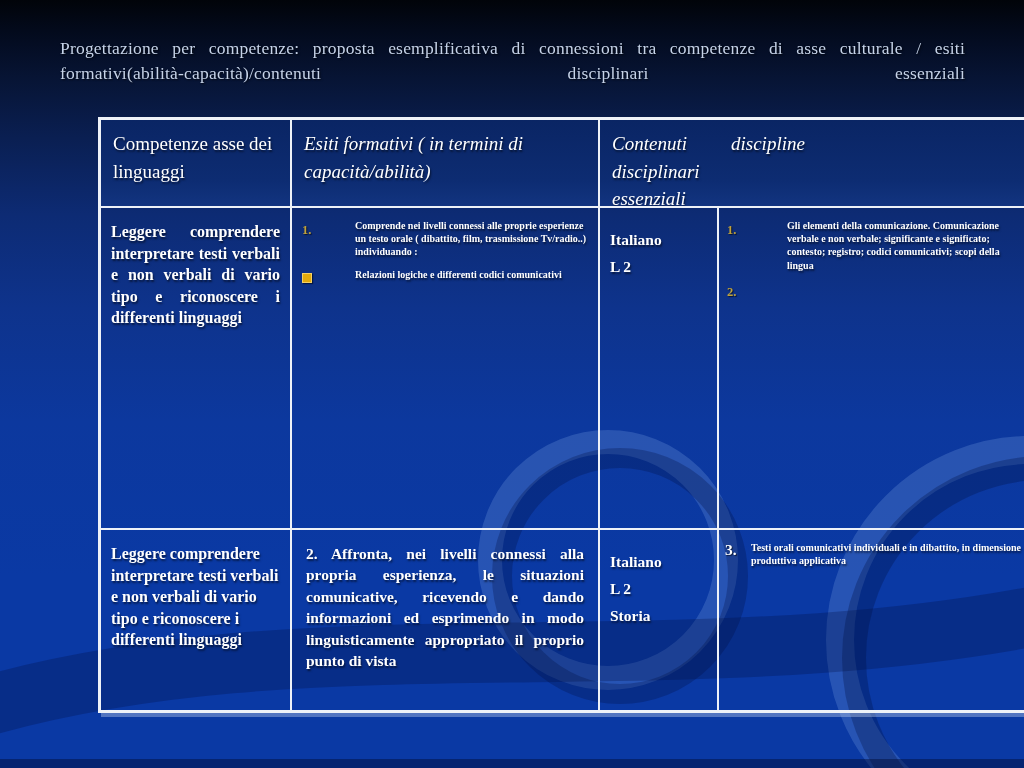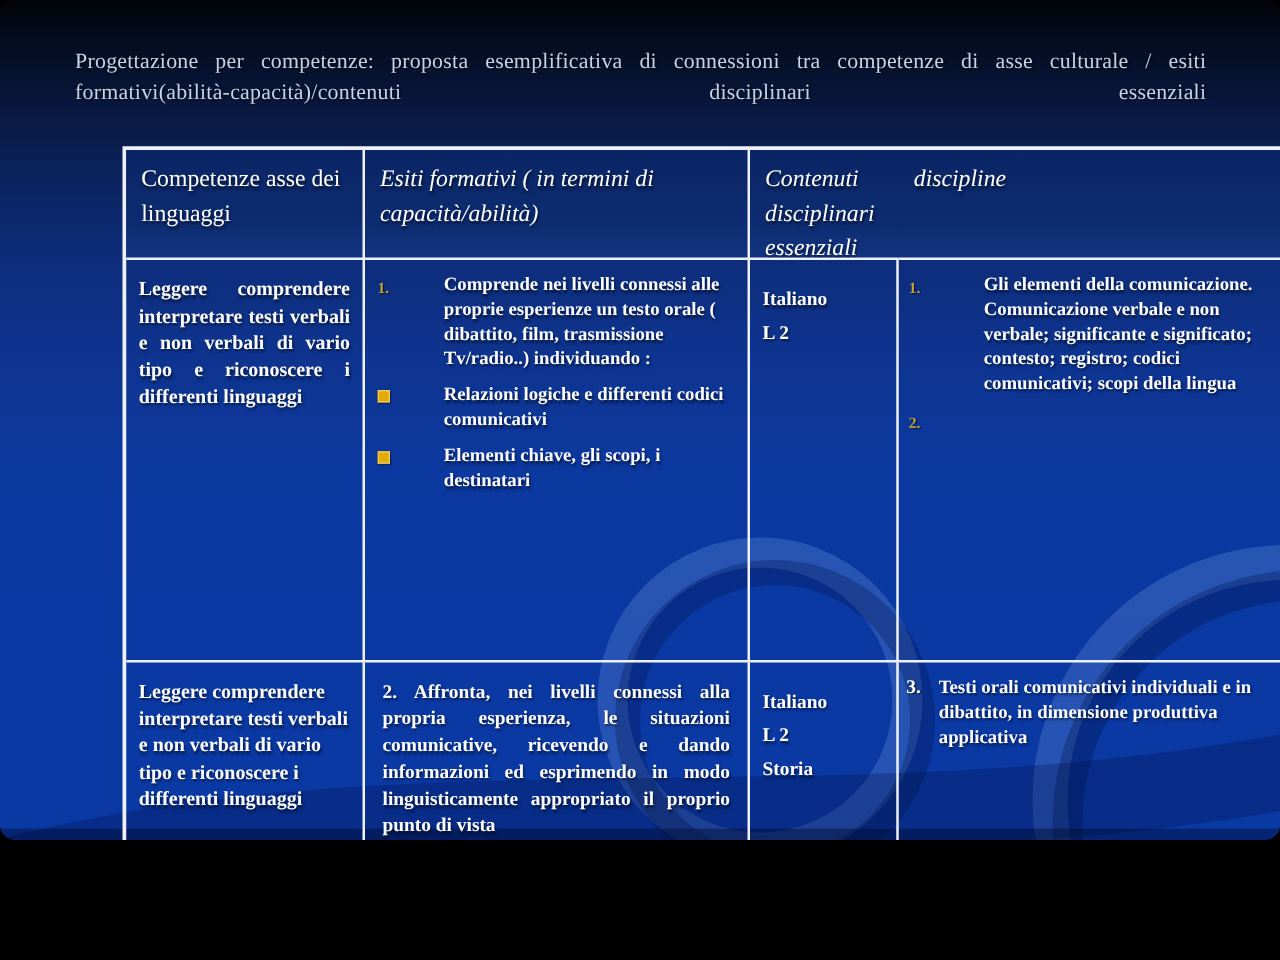--- a/index.html
+++ b/index.html
@@ -1,24 +1,23 @@
 <!DOCTYPE html>
 <html><head>
 <meta charset="utf-8">
 <style>
   html,body{margin:0;padding:0;background:#000;}
   .slide{
     position:relative;
-    width:1024px;height:672px;
+    width:1024px;height:768px;
     overflow:hidden;
     font-family:"Liberation Serif","DejaVu Serif",serif;
     background:linear-gradient(180deg,
       #010409 0%, #030a1c 4%, #071434 10%, #0a1f52 18%,
       #0d2b74 28%, #0e338c 40%, #0c389e 55%, #0a39a4 75%, #0a39a4 100%);
-    border-radius:12px;
   }
   .bg-decor{position:absolute;inset:0;z-index:0;pointer-events:none;}
   .bottom-strip{position:absolute;left:0;right:0;bottom:0;height:9px;
     background:rgba(2,12,50,0.45);z-index:0;}
 
   .title{
     position:absolute;left:60px;top:36px;width:905px;z-index:1;
     color:#c6d3e8;font-size:17.5px;line-height:1.42;
     text-align:justify;text-align-last:justify;
     text-shadow:1px 1px 2px rgba(0,0,0,0.7);
@@ -56,21 +55,21 @@
     text-align:justify;}
   .cell-competenze2{padding:13px 10px;font-size:16px;line-height:1.35;
     text-align:left;}
 
   .list-cell{padding:11px 6px;display:flex;flex-direction:column;gap:9px;}
   .li{display:flex;align-items:flex-start;}
   .li .marker{
     flex:0 0 auto;color:#bfa13a;font-size:12.5px;font-weight:700;
     padding-top:4px;text-shadow:1px 1px 1px rgba(0,0,0,0.6);
   }
-  .li .litext{font-size:15px;line-height:1.32;}
+  .li .litext{font-size:10px;line-height:1.32;}
   .esiti .marker{width:57px;padding-left:4px;box-sizing:border-box;}
   .contenuti .marker{width:62px;padding-left:2px;box-sizing:border-box;}
   .li.bullet .sq{
     flex:0 0 auto;width:10px;height:10px;margin:5px 0 0 4px;
     background:#e3aa0c;box-shadow:inset 0 0 0 1px rgba(255,230,150,0.65),1px 1px 1px rgba(0,0,0,0.5);
   }
   .li.bullet .litext{margin-left:43px;}
   .contenuti3 .marker{width:26px;color:#ffffff;font-size:15.5px;padding-top:0;}
   .contenuti3 .litext{text-align:left;}
 
@@ -115,24 +114,20 @@
 
     <div class="cell bcell list-cell esiti">
       <div class="li">
         <span class="marker">1.</span>
         <span class="litext">Comprende nei livelli connessi alle proprie esperienze un testo orale ( dibattito, film, trasmissione Tv/radio..) individuando :</span>
       </div>
       <div class="li bullet">
         <span class="sq"></span>
         <span class="litext">Relazioni logiche e differenti codici comunicativi</span>
       </div>
-      <div class="li bullet">
-        <span class="sq"></span>
-        <span class="litext">Elementi chiave, gli scopi, i destinatari</span>
-      </div>
     </div>
 
     <div class="cell bcell cell-discipline">
       <div class="dline">Italiano</div>
       <div class="dline">L 2</div>
     </div>
 
     <div class="cell bcell list-cell contenuti last-col">
       <div class="li">
         <span class="marker">1.</span>

